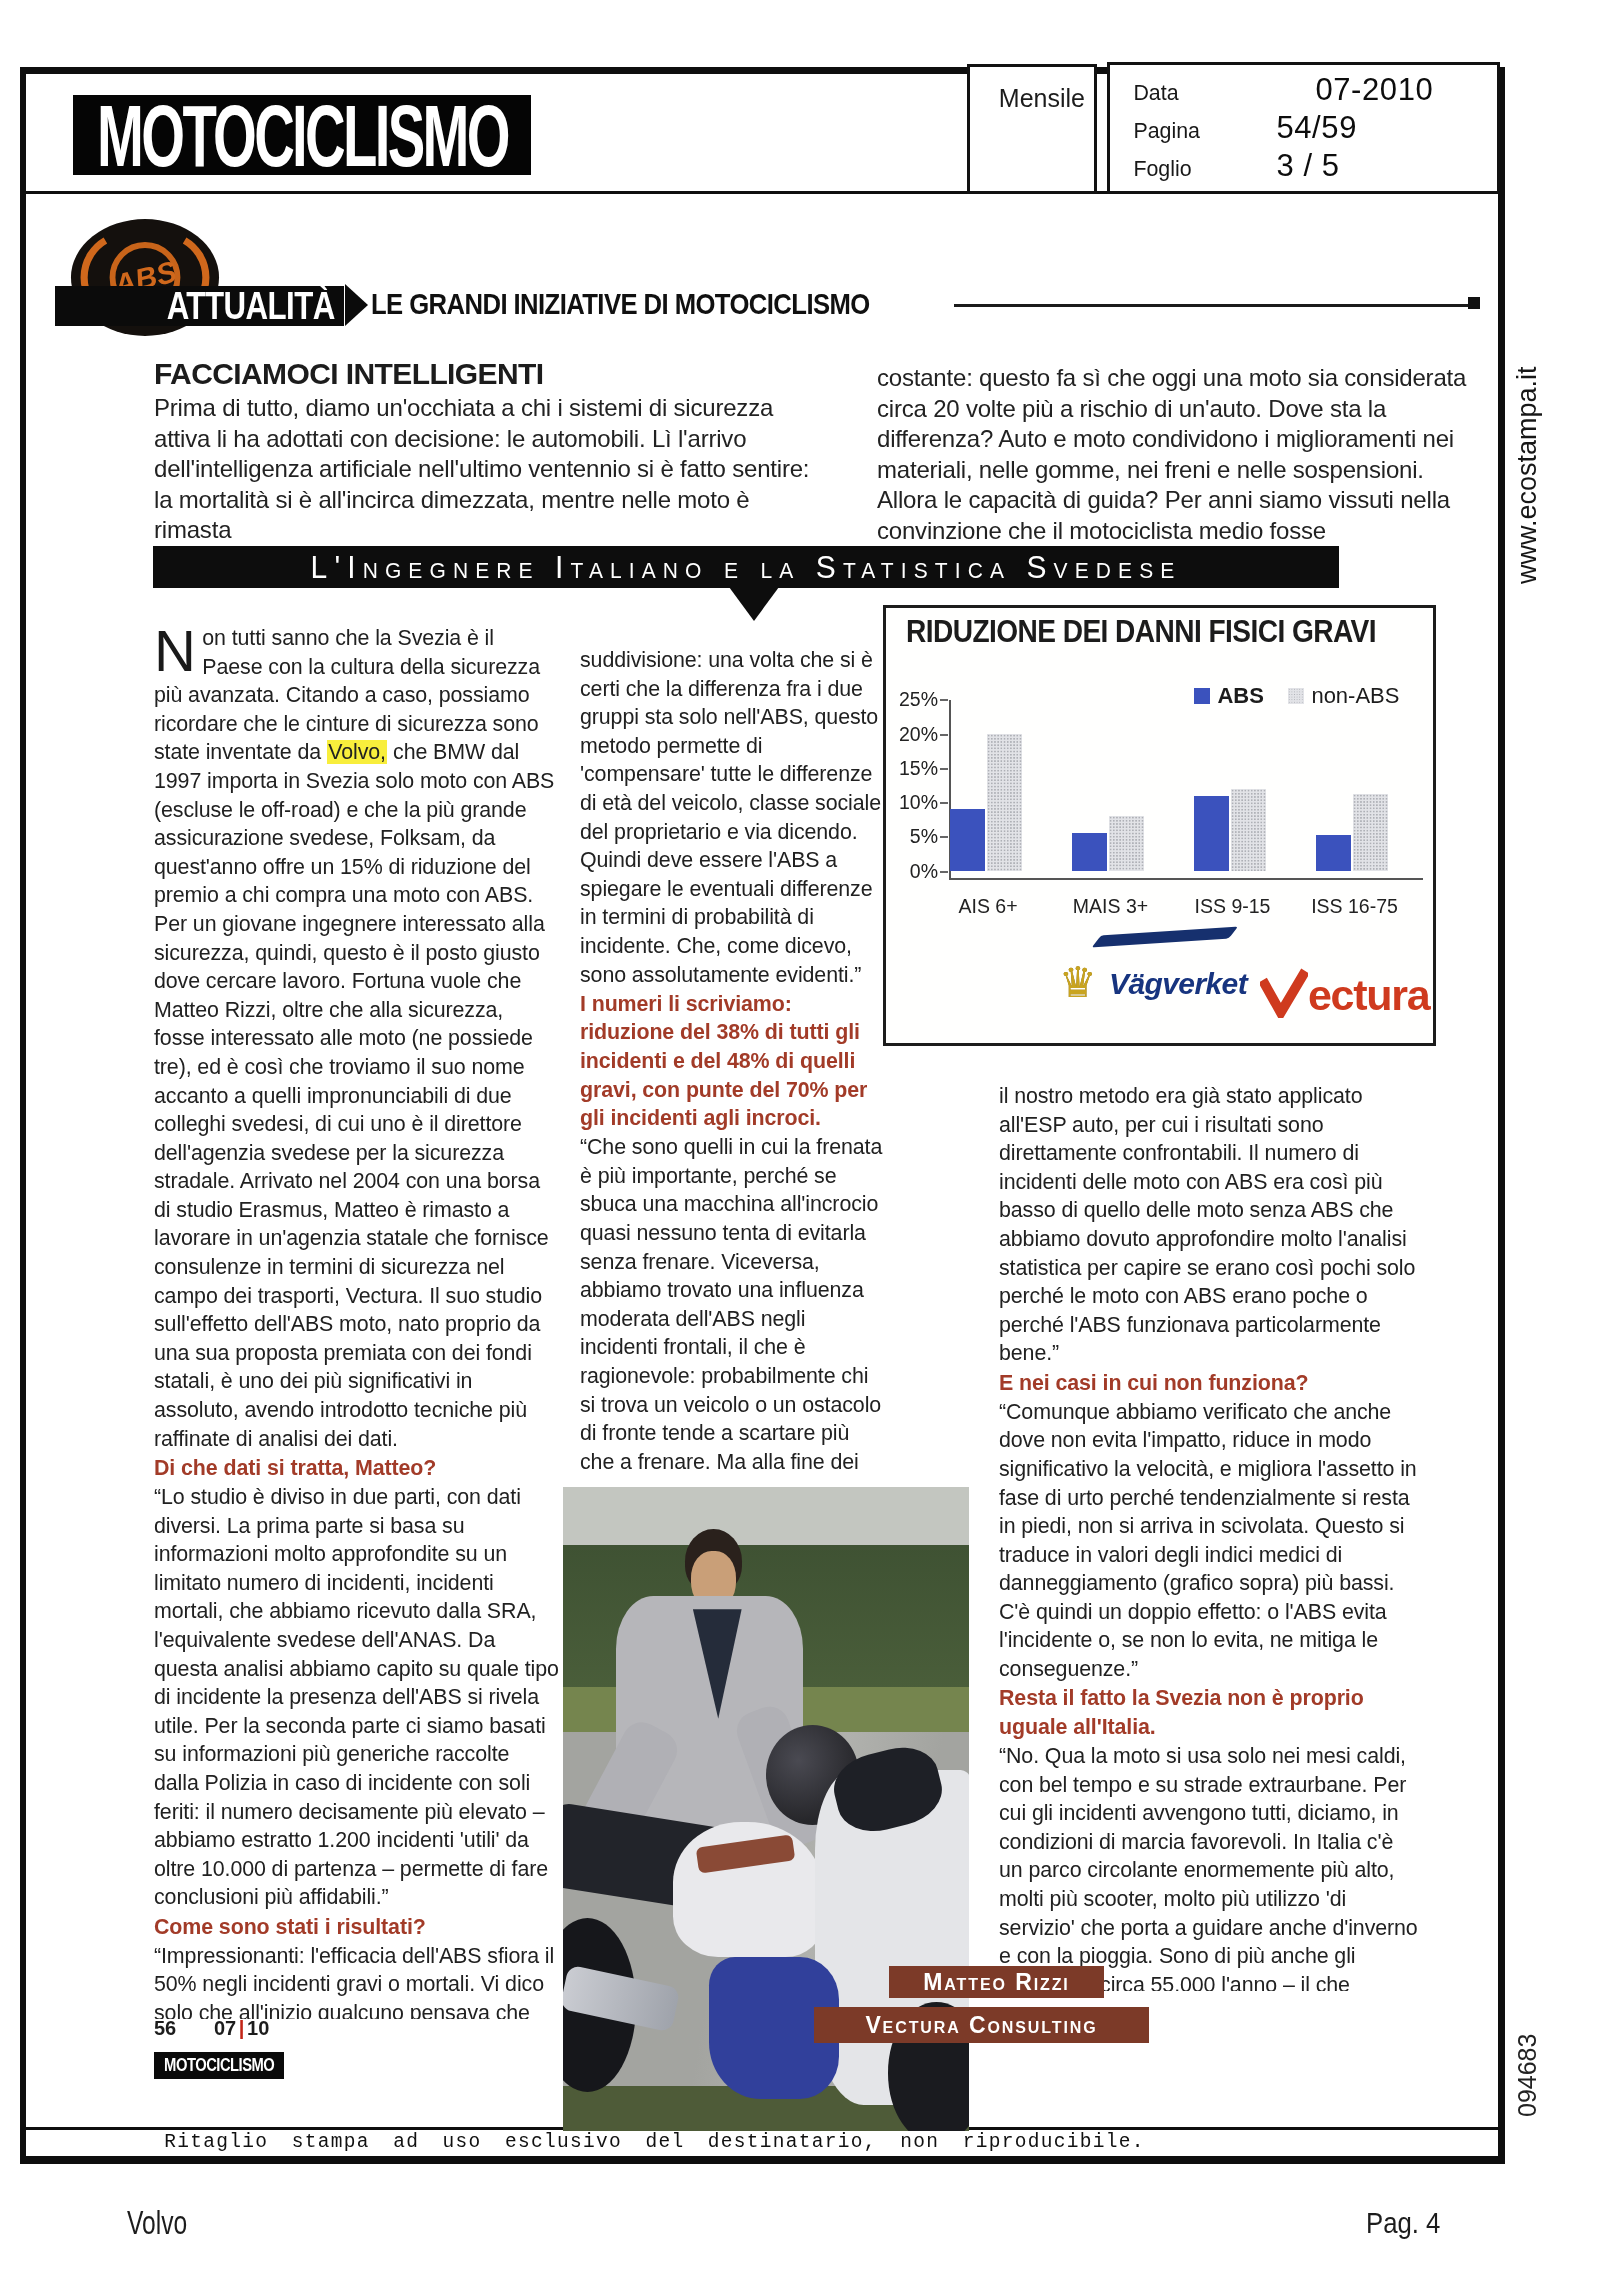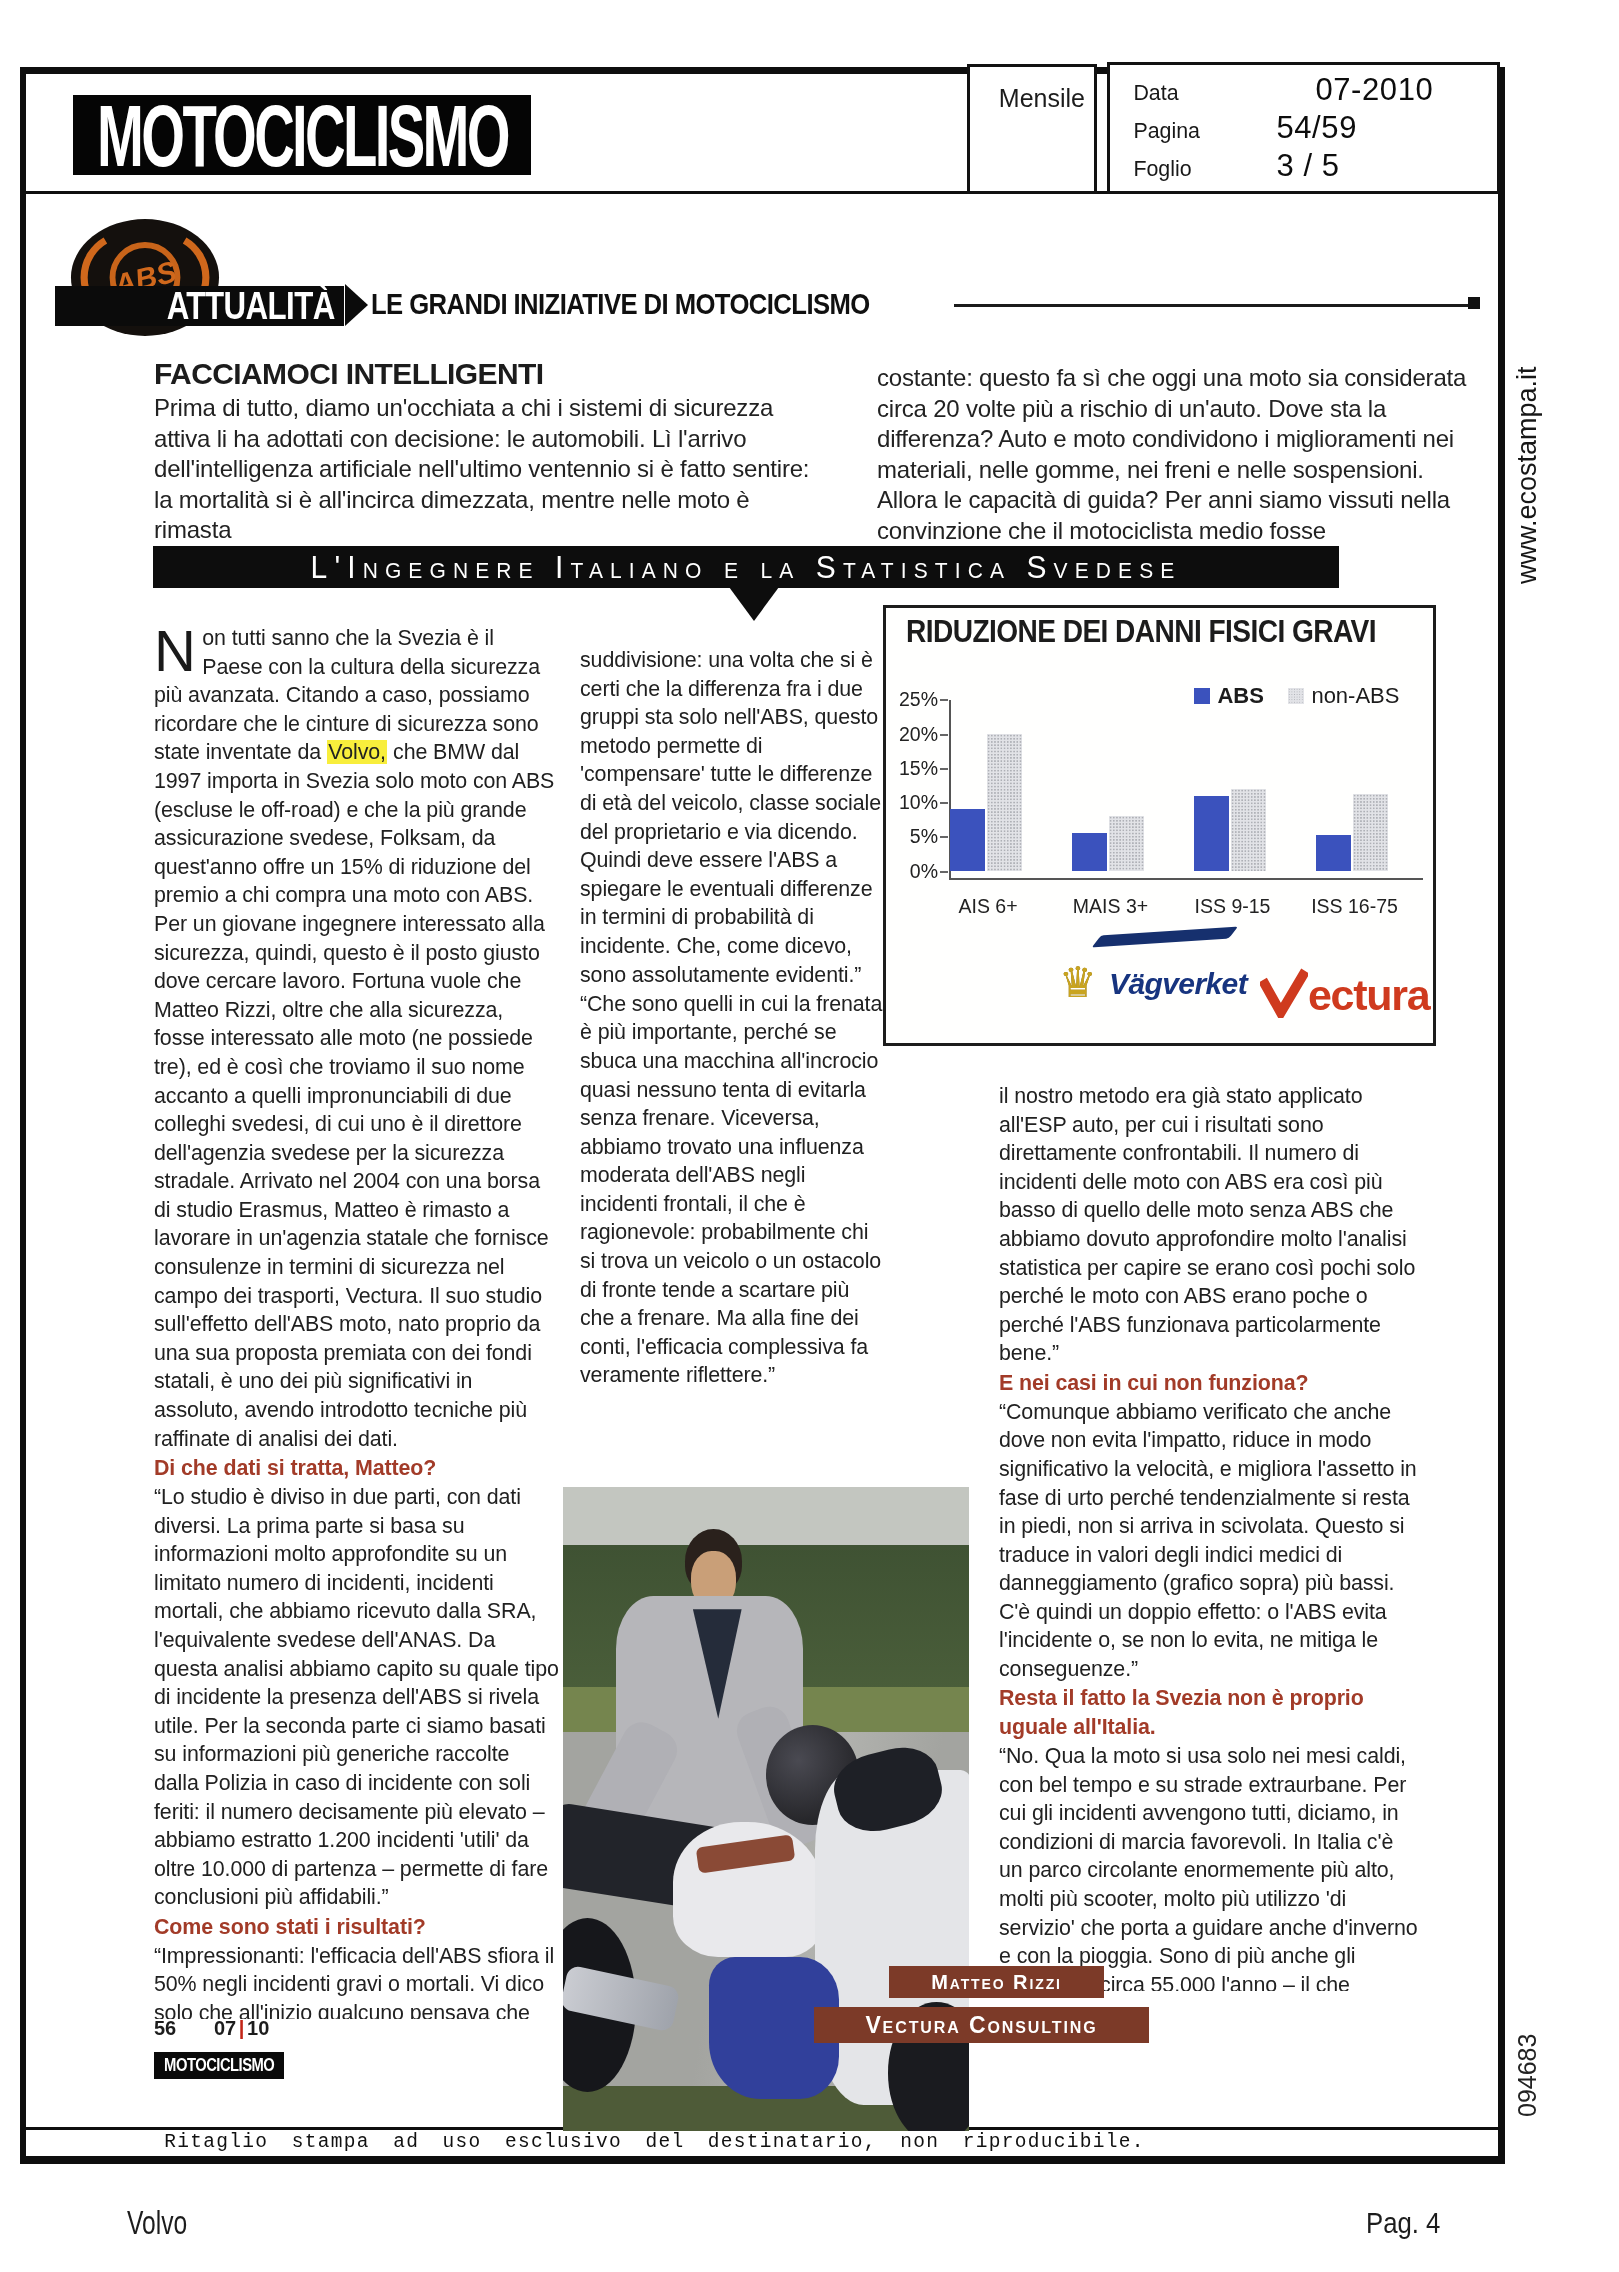--- a/index.html
+++ b/index.html
@@ -93,21 +93,21 @@
   .vectura{left:1260px;top:940px;width:175px;height:78px;display:flex;align-items:flex-end;}
   .vectura-text{font-size:43px;font-weight:bold;color:var(--vred);letter-spacing:-1.3px;line-height:45px;}
   
   .photo{left:563px;top:1487px;width:406px;height:644px;overflow:hidden;background:#b9bcb4;}
   .ph{position:absolute;}
   
   .cap-bar{background:var(--maroon);display:flex;align-items:center;justify-content:center;}
   .cap1{left:889px;top:1966px;width:215px;height:32px;}
   .cap2{left:814px;top:2007px;width:335px;height:36px;}
   .cap-text{color:#fff;font-variant:small-caps;font-weight:bold;letter-spacing:1.9px;white-space:nowrap;}
-  .cap1 .cap-text{font-size:20px;}
+  .cap1 .cap-text{font-size:23px;}
   .cap2 .cap-text{font-size:23px;}
   
   .pf-num{left:154px;top:2017px;font-size:20px;font-weight:bold;}
   .pf-issue{left:214px;top:2017px;font-size:20px;font-weight:bold;display:flex;gap:2.6px;}
   .pf-issue .bar-red{color:#c22517;}
   .pf-logo{left:154px;top:2052px;width:130px;height:27px;background:#0a0a0a;display:flex;align-items:center;justify-content:center;overflow:hidden;}
   .pf-logo span{color:#fff;font-weight:bold;font-size:18px;letter-spacing:-0.6px;transform:scaleX(0.82);white-space:nowrap;}
   
   .strip-text{left:19.5px;top:2131px;width:1270px;text-align:center;font-family:"Liberation Mono", monospace;font-size:19.5px;letter-spacing:1.3px;word-spacing:10.4px;color:#111;}
   .bottom-subject{left:127px;top:2205px;font-size:30px;transform:scale(0.82,1.08);transform-origin:left top;}
@@ -179,20 +179,21 @@
 
   <div class="abs col col1">
       <p class="para"><span class="dropcap">N</span>on tutti sanno che la Svezia è il Paese con la cultura della sicurezza più avanzata. Citando a caso, possiamo ricordare che le cinture di sicurezza sono state inventate da <span class="hl">Volvo,</span> che BMW dal 1997 importa in Svezia solo moto con ABS (escluse le off-road) e che la più grande assicurazione svedese, Folksam, da quest'anno offre un 15% di riduzione del premio a chi compra una moto con ABS. Per un giovane ingegnere interessato alla sicurezza, quindi, questo è il posto giusto dove cercare lavoro. Fortuna vuole che Matteo Rizzi, oltre che alla sicurezza, fosse interessato alle moto (ne possiede tre), ed è così che troviamo il suo nome accanto a quelli impronunciabili di due colleghi svedesi, di cui uno è il direttore dell'agenzia svedese per la sicurezza stradale. Arrivato nel 2004 con una borsa di studio Erasmus, Matteo è rimasto a lavorare in un'agenzia statale che fornisce consulenze in termini di sicurezza nel campo dei trasporti, Vectura. Il suo studio sull'effetto dell'ABS moto, nato proprio da una sua proposta premiata con dei fondi statali, è uno dei più significativi in assoluto, avendo introdotto tecniche più raffinate di analisi dei dati.</p>
       <p class="q">Di che dati si tratta, Matteo?</p>
       <p class="para">“Lo studio è diviso in due parti, con dati diversi. La prima parte si basa su informazioni molto approfondite su un limitato numero di incidenti, incidenti mortali, che abbiamo ricevuto dalla SRA, l'equivalente svedese dell'ANAS. Da questa analisi abbiamo capito su quale tipo di incidente la presenza dell'ABS si rivela utile. Per la seconda parte ci siamo basati su informazioni più generiche raccolte dalla Polizia in caso di incidente con soli feriti: il numero decisamente più elevato – abbiamo estratto 1.200 incidenti 'utili' da oltre 10.000 di partenza – permette di fare conclusioni più affidabili.”</p>
       <p class="q">Come sono stati i risultati?</p>
       <p class="para">“Impressionanti: l'efficacia dell'ABS sfiora il 50% negli incidenti gravi o mortali. Vi dico solo che all'inizio qualcuno pensava che avessimo sbagliato i conti.”</p>
     </div>
   <div class="abs col col2">
       <p class="para">suddivisione: una volta che si è certi che la differenza fra i due gruppi sta solo nell'ABS, questo metodo permette di 'compensare' tutte le differenze di età del veicolo, classe sociale del proprietario e via dicendo. Quindi deve essere l'ABS a spiegare le eventuali differenze in termini di probabilità di incidente. Che, come dicevo, sono assolutamente evidenti.”</p>
+      <p class="lead">I numeri li scriviamo: riduzione del 38% di tutti gli incidenti e del 48% di quelli gravi, con punte del 70% per gli incidenti agli incroci.</p>
       <p class="para">“Che sono quelli in cui la frenata è più importante, perché se sbuca una macchina all'incrocio quasi nessuno tenta di evitarla senza frenare. Viceversa, abbiamo trovato una influenza moderata dell'ABS negli incidenti frontali, il che è ragionevole: probabilmente chi si trova un veicolo o un ostacolo di fronte tende a scartare più che a frenare. Ma alla fine dei conti, l'efficacia complessiva fa veramente riflettere.”</p>
     </div>
   <div class="abs col col3">
       <p class="para">il nostro metodo era già stato applicato all'ESP auto, per cui i risultati sono direttamente confrontabili. Il numero di incidenti delle moto con ABS era così più basso di quello delle moto senza ABS che abbiamo dovuto approfondire molto l'analisi statistica per capire se erano così pochi solo perché le moto con ABS erano poche o perché l'ABS funzionava particolarmente bene.”</p>
       <p class="q">E nei casi in cui non funziona?</p>
       <p class="para">“Comunque abbiamo verificato che anche dove non evita l'impatto, riduce in modo significativo la velocità, e migliora l'assetto in fase di urto perché tendenzialmente si resta in piedi, non si arriva in scivolata. Questo si traduce in valori degli indici medici di danneggiamento (grafico sopra) più bassi. C'è quindi un doppio effetto: o l'ABS evita l'incidente o, se non lo evita, ne mitiga le conseguenze.”</p>
       <p class="q">Resta il fatto la Svezia non è proprio uguale all'Italia.</p>
       <p class="para">“No. Qua la moto si usa solo nei mesi caldi, con bel tempo e su strade extraurbane. Per cui gli incidenti avvengono tutti, diciamo, in condizioni di marcia favorevoli. In Italia c'è un parco circolante enormemente più alto, molti più scooter, molto più utilizzo 'di servizio' che porta a guidare anche d'inverno e con la pioggia. Sono di più anche gli incidenti – circa 55.000 l'anno – il che migliorerà la qualità della statistica. I dati dall'ACI per estendere la ricerca all'Italia stanno per arrivarmi; comunque non mi aspetto che in condizioni sfavorevoli l'efficacia diminuisca. Stiamo parlando del 50% degli incidenti: vuol dire che l'ABS è potenzialmente efficace in più di 25.000 casi l'anno. Pensate a quanto bene può fare.”</p>
     </div>
 

